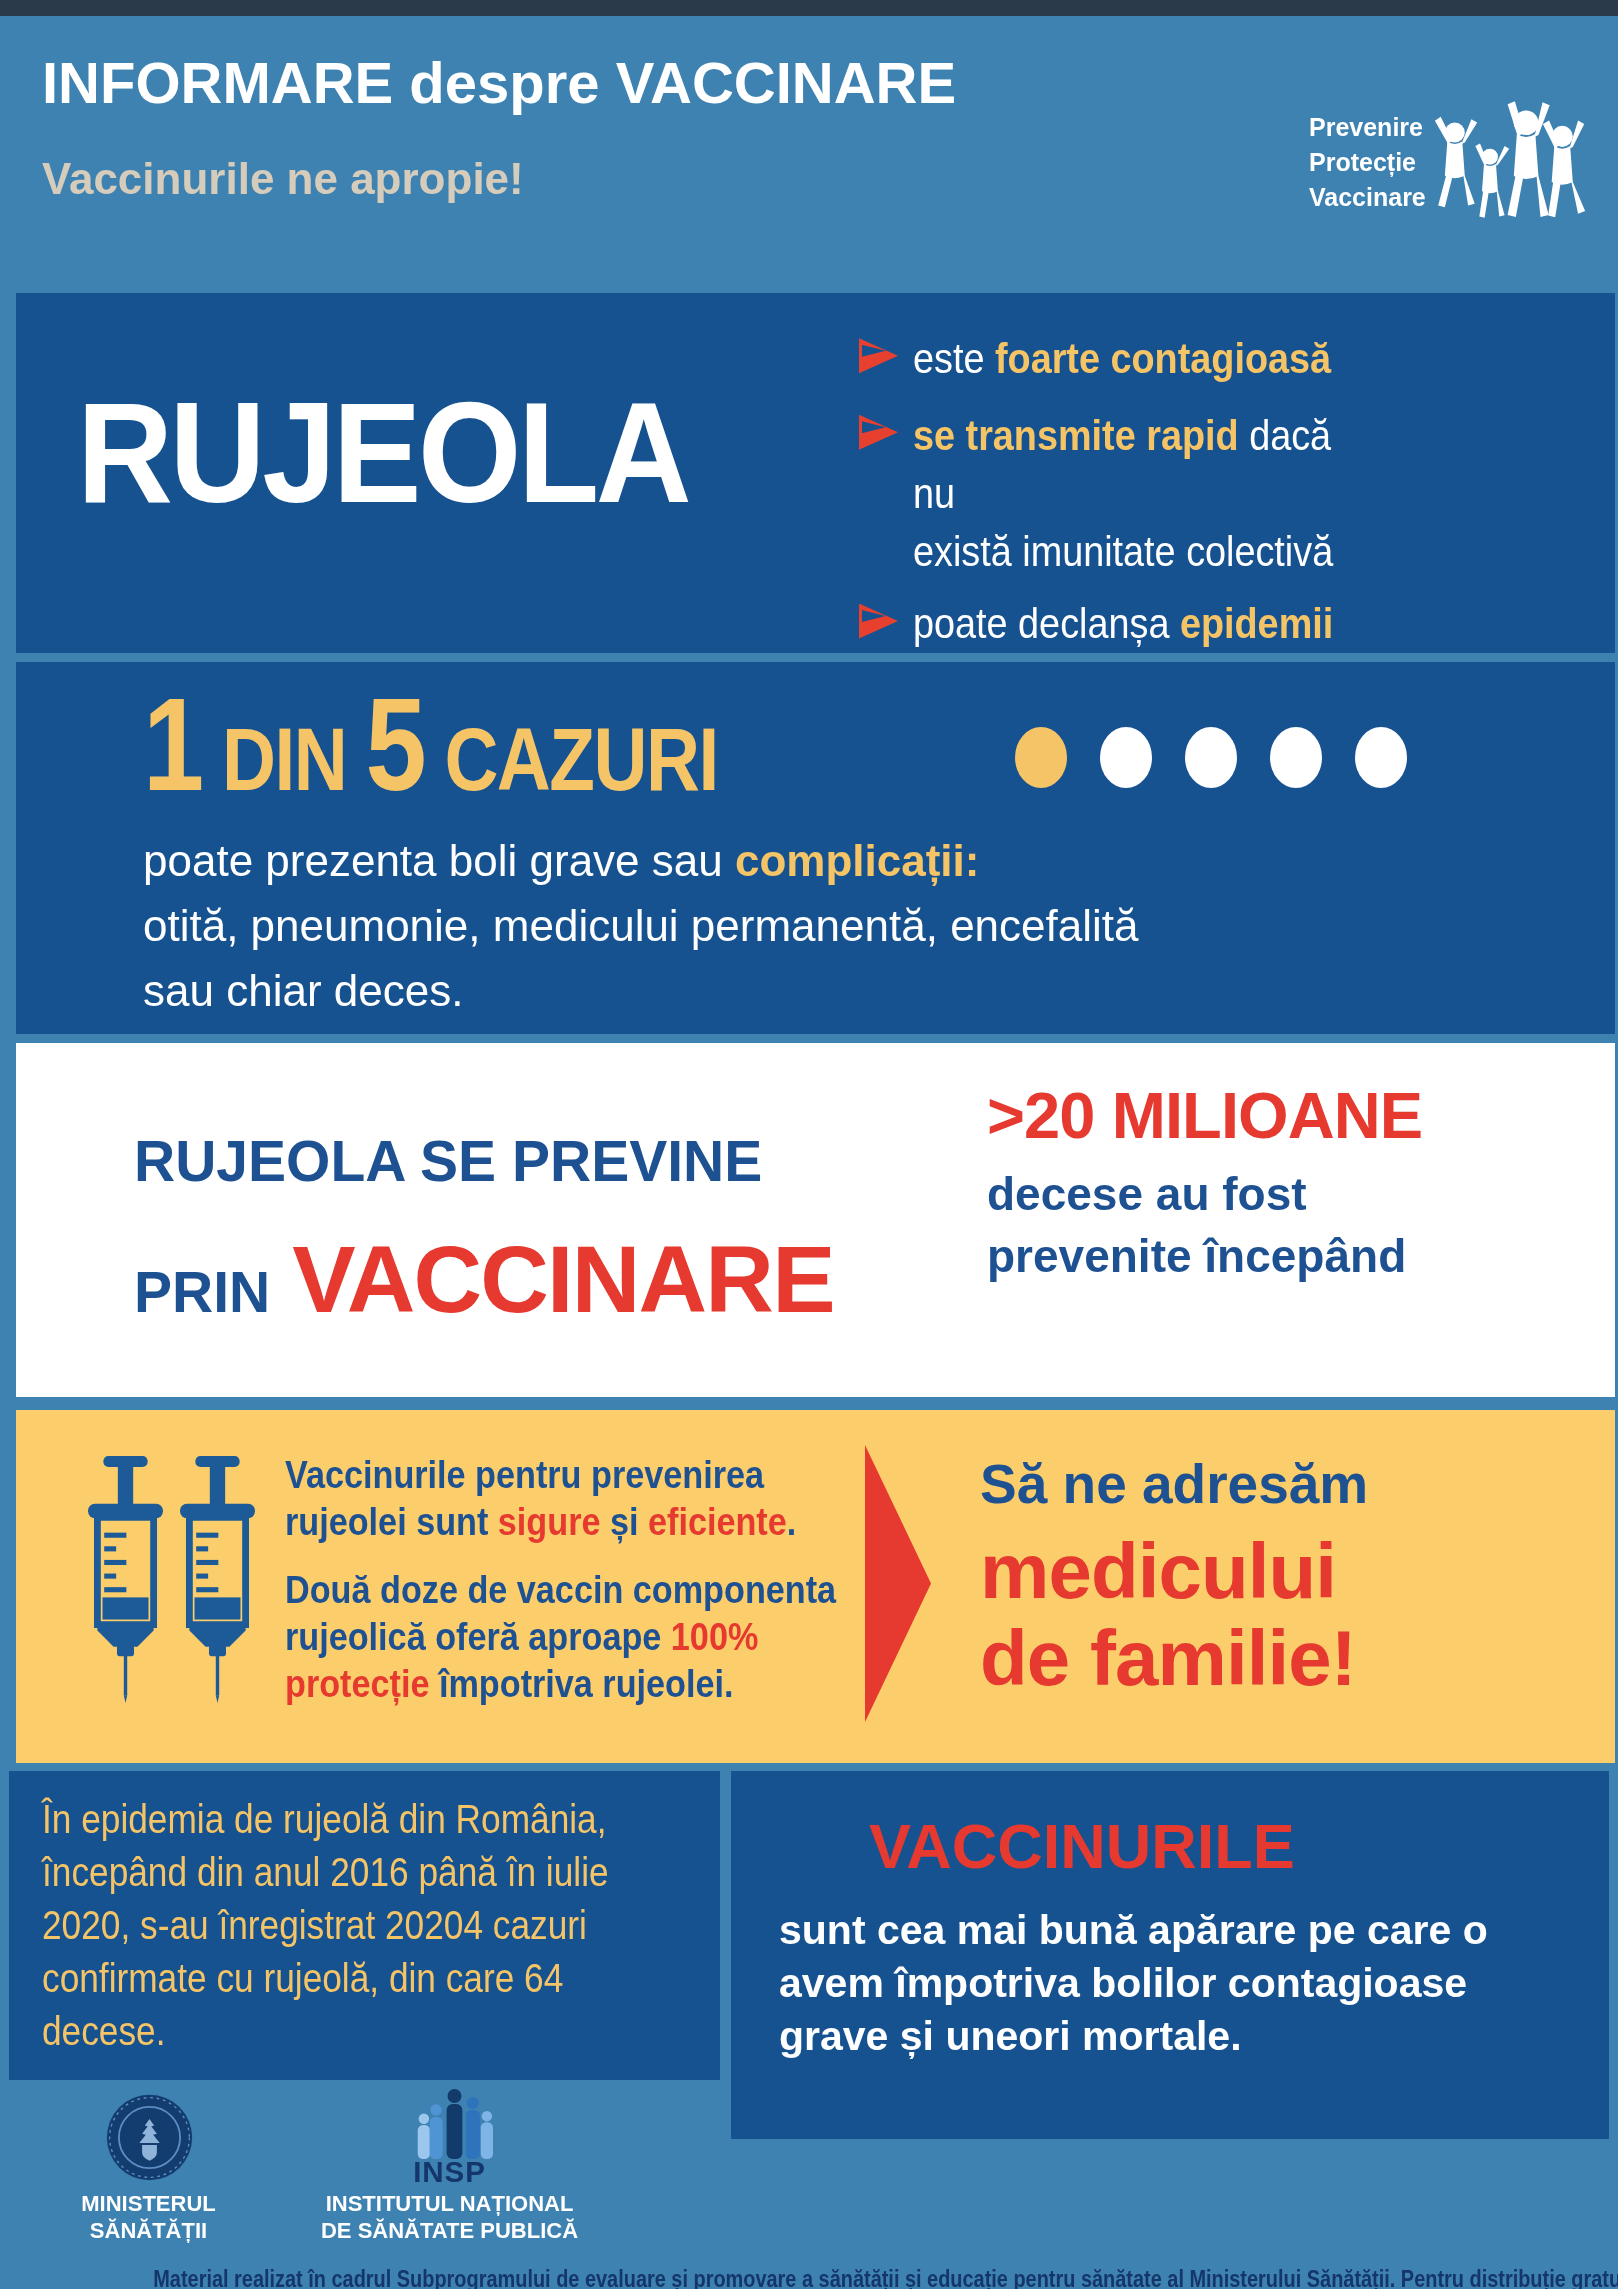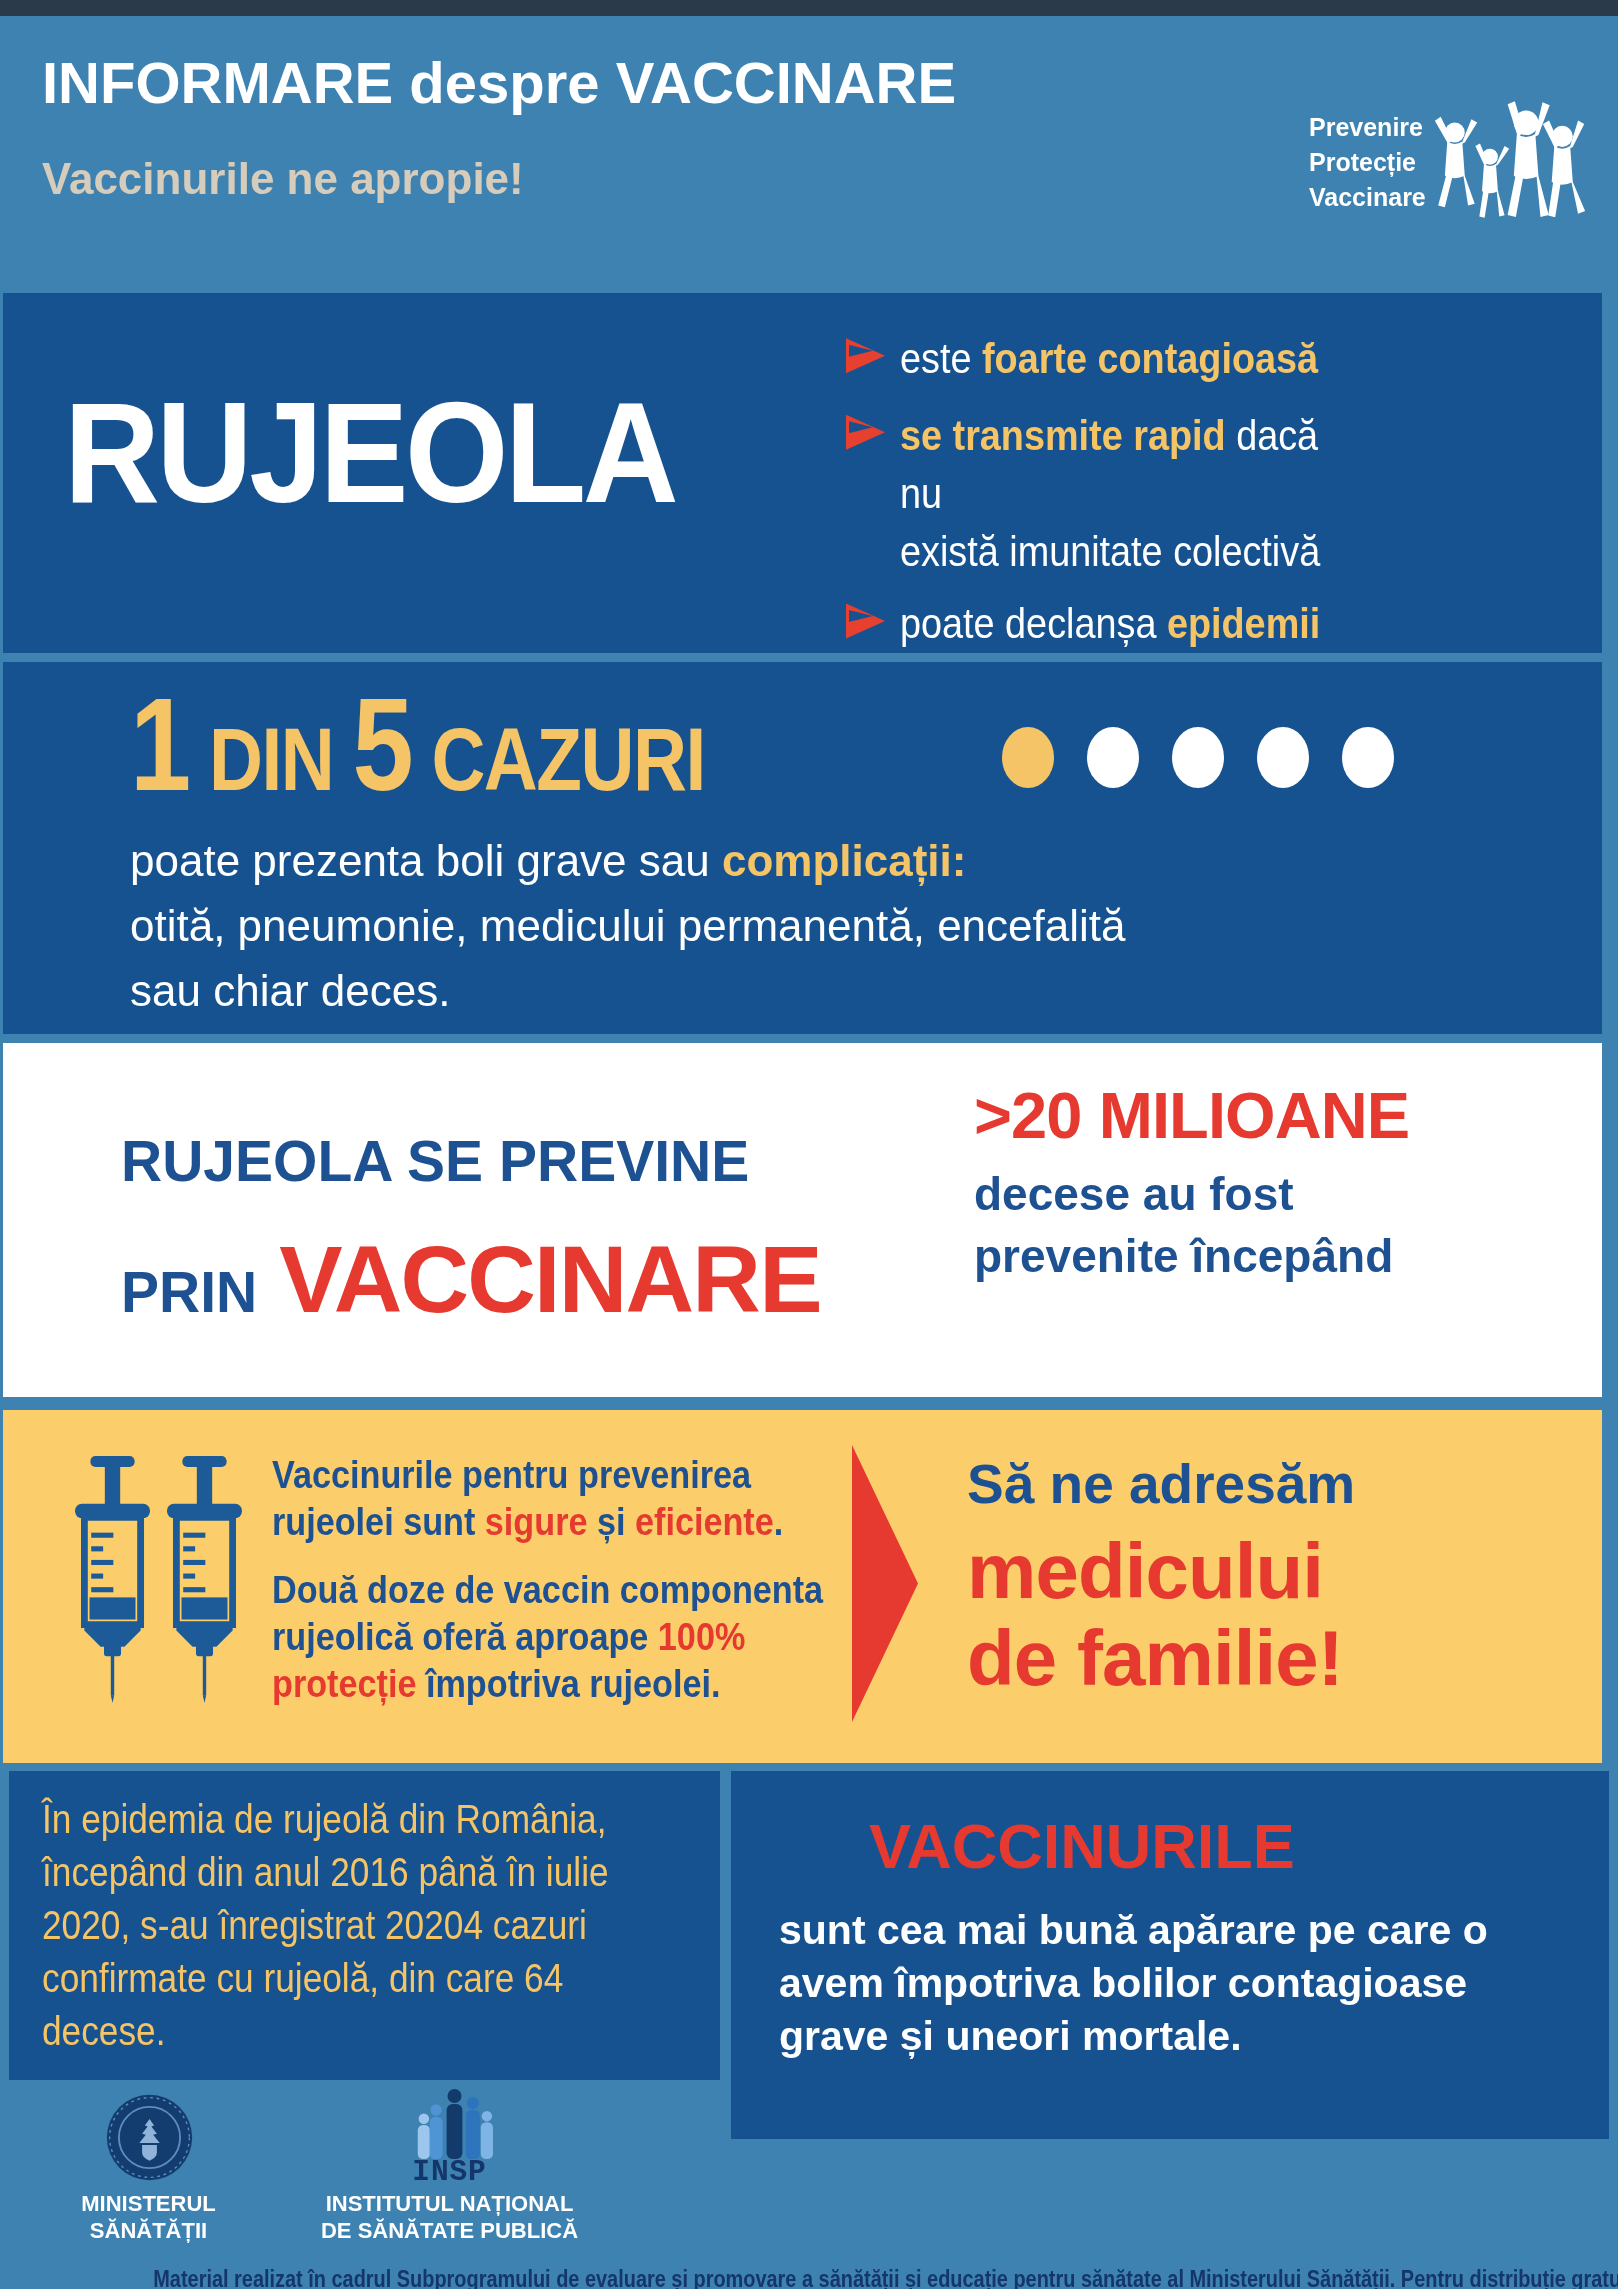--- a/index.html
+++ b/index.html
@@ -1,19 +1,19 @@
 <!DOCTYPE html>
 <html style="font-size:14.8px"><head>
 <meta charset="utf-8">
 <style>
   html,body{margin:0;padding:0;background:#2a3a4a;}
   .page{position:relative;width:1619px;height:2290px;background:#3e82b2;overflow:hidden;
         font-family:"Liberation Sans",sans-serif;margin:16px auto;}
   .abs{position:absolute;}
-  .panel{position:absolute;left:3px;width:1599px;background:#175290;}
+  .panel{position:absolute;left:16px;width:1599px;background:#175290;}
   .line{white-space:pre-wrap;}
 
   
   .main-title{left:42px;top:33px;font-size:58px;font-weight:bold;color:#ffffff;letter-spacing:0px;}
   .tagline{left:42px;top:138px;font-size:44px;font-weight:bold;color:#d6ccbb;}
   .logo-text{left:1309px;top:94px;font-size:25px;font-weight:bold;color:#ffffff;line-height:35px;}
   .logo-figures{left:1431px;top:52px;}
 
   
   .p1{top:277px;height:360px;}
@@ -71,21 +71,21 @@
   .p6{left:731px;top:1755px;width:878px;height:368px;background:#175290;position:absolute;}
   .vaccines-h{left:138px;top:39px;font-size:63px;font-weight:bold;color:#e6392f;}
   .vaccines-text{left:48px;top:133px;font-size:41px;font-weight:bold;color:#ffffff;line-height:53px;}
 
   
   .seal{left:105px;top:2077px;}
   .ministry-label{left:56px;top:2174px;width:185px;text-align:center;font-size:22px;font-weight:bold;
                   color:#ffffff;line-height:27px;}
   .insp-logo{left:413px;top:2073px;}
   .insp-acronym{left:394px;top:2139px;width:111px;text-align:center;font-size:29.5px;font-weight:bold;
-                color:#14366b;letter-spacing:0.9px;font-family:Liberation Mono, monospace;}
+                color:#14366b;letter-spacing:0.9px;}
   .insp-label{left:302px;top:2174px;width:295px;text-align:center;font-size:22px;font-weight:bold;
               color:#ffffff;line-height:27px;}
   .note-wrap{left:0;top:2249px;width:1619px;text-align:center;}
   .note-wrap span{display:inline-block;font-size:24px;font-weight:bold;color:#14366b;
                   white-space:nowrap;transform:scaleX(.83);transform-origin:center top;}
   .bottom-strip{left:0;top:2280px;width:1619px;height:10px;background:#175290;}
 </style>
 </head>
 <body>
 

